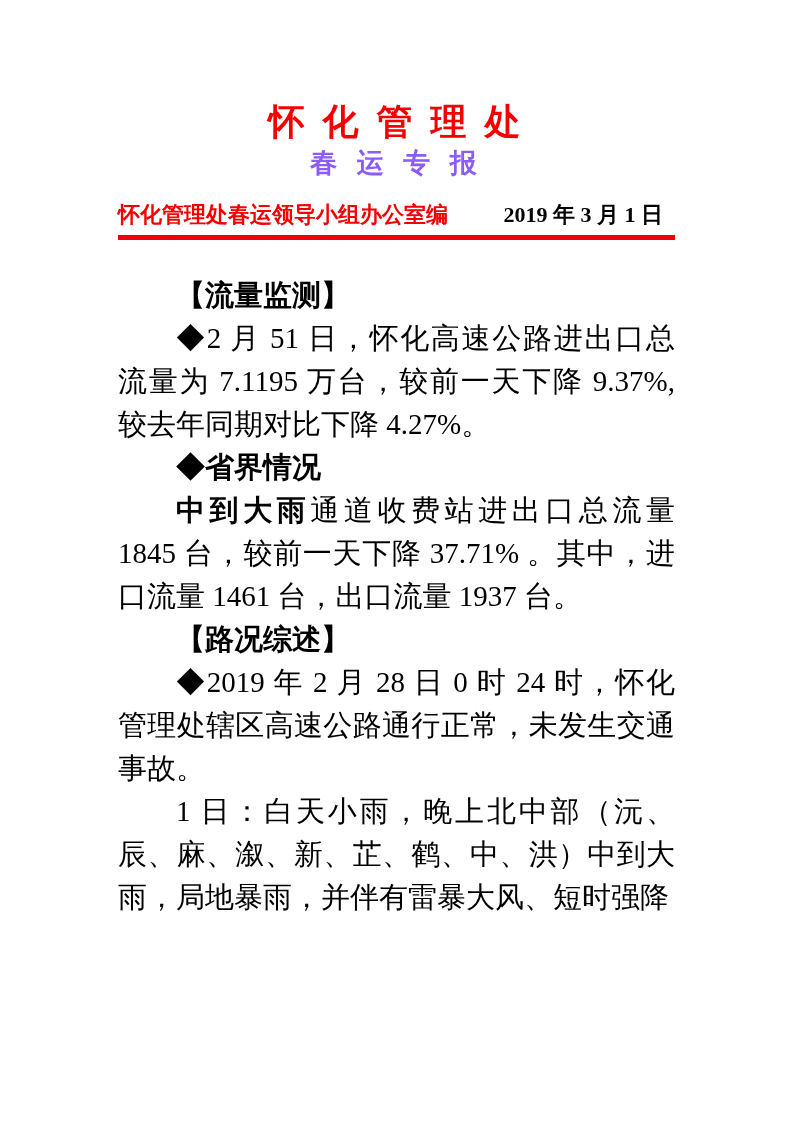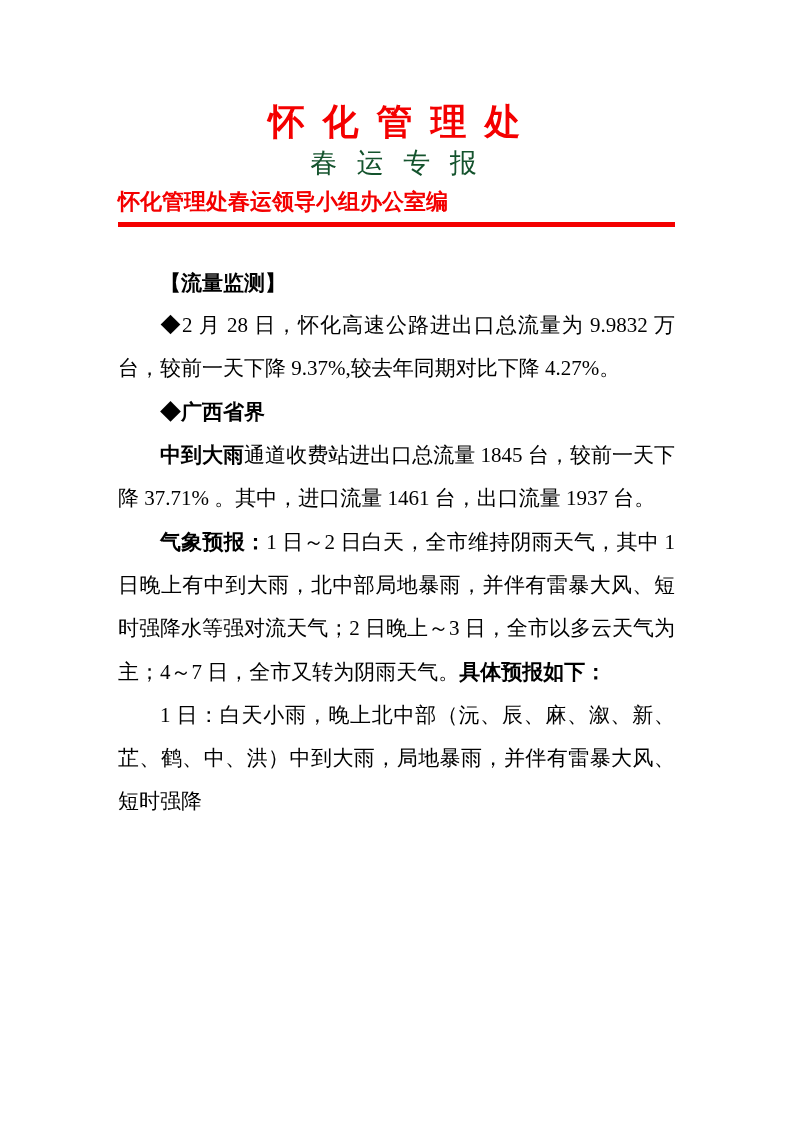--- a/index.html
+++ b/index.html
@@ -20,30 +20,30 @@
     color: #f40000;
     font-family: "Liberation Sans", sans-serif;
     font-weight: bold;
     font-size: 36px;
     line-height: 44px;
     letter-spacing: 4px;
     white-space: nowrap;
   }
   .doc-subtitle {
     text-align: center;
-    color: #14532d;
+    color: #8b5cf6;
     font-family: "Liberation Sans", sans-serif;
-    font-weight: normal;
+    font-weight: bold;
     font-size: 27px;
     line-height: 38px;
     letter-spacing: 6px;
     white-space: nowrap;
   }
   .byline-row {
-    margin-top: 6px;
+    margin-top: 19px;
     display: flex;
     justify-content: space-between;
     align-items: baseline;
   }
   .byline {
     color: #f40000;
     font-family: "Liberation Sans", sans-serif;
     font-weight: bold;
     font-size: 22px;
     line-height: 28px;
@@ -58,21 +58,21 @@
     white-space: nowrap;
   }
   .header-rule {
     margin-top: 6px;
     height: 5px;
     background: #f40000;
   }
   
   .doc-body {
     margin-top: 34px;
-    font-size: 21px;
+    font-size: 29px;
     line-height: 43px;
     text-align: justify;
   }
   .doc-body p {
     margin: 0;
     text-indent: 2em;
   }
   .hd {
     font-family: "Liberation Sans", sans-serif;
     font-weight: bold;
@@ -85,36 +85,38 @@
 </head>
 <body>
 
 <div class="page">
 
   <header>
     <div class="doc-title">怀 化 管 理 处</div>
     <div class="doc-subtitle">春 运 专 报</div>
     <div class="byline-row">
       <span class="byline">怀化管理处春运领导小组办公室编</span>
+      <span class="issue-date">2019 年 3 月 1 日</span>
     </div>
     <div class="header-rule"></div>
   </header>
 
   <main class="doc-body">
 
     <p class="hd">【流量监测】</p>
 
-    <p>◆2 月 28 日，怀化高速公路进出口总流量为 9.9832 万台，较前一天下降 9.37%,较去年同期对比下降 4.27%。</p>
+    <p>◆2 月 51 日，怀化高速公路进出口总流量为 7.1195 万台，较前一天下降 9.37%,较去年同期对比下降 4.27%。</p>
 
-    <p class="hd">◆广西省界</p>
+    <p class="hd">◆省界情况</p>
 
 
     <p><span class="b">中到大雨</span><span>通道收费站进出口总流量 1845 台，较前一天下降 37.71% 。其中，进口流量 1461 台，出口流量 1937 台。</span></p>
 
+    <p class="hd">【路况综述】</p>
+
+    <p>◆2019 年 2 月 28 日 0 时 24 时，怀化管理处辖区高速公路通行正常，未发生交通事故。</p>
 
 
-
-    <p><span class="b">气象预报：</span><span>1 日～2 日白天，全市维持阴雨天气，其中 1 日晚上有中到大雨，北中部局地暴雨，并伴有雷暴大风、短时强降水等强对流天气；2 日晚上～3 日，全市以多云天气为主；4～7 日，全市又转为阴雨天气。</span><span class="b">具体预报如下：</span></p>
 
     <p>1 日：白天小雨，晚上北中部（沅、辰、麻、溆、新、芷、鹤、中、洪）中到大雨，局地暴雨，并伴有雷暴大风、短时强降</p>
 
   </main>
 </div>
 
 </body></html>

